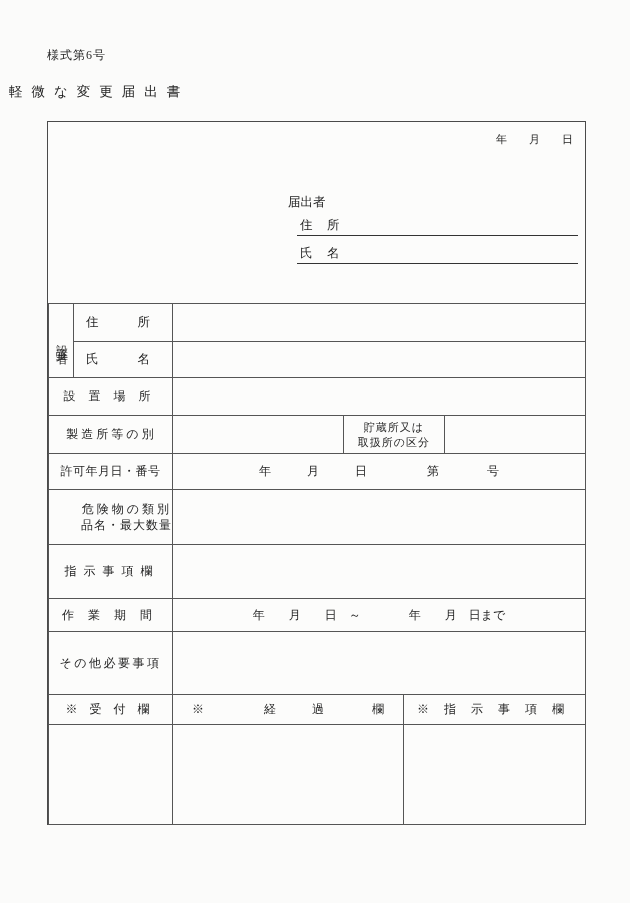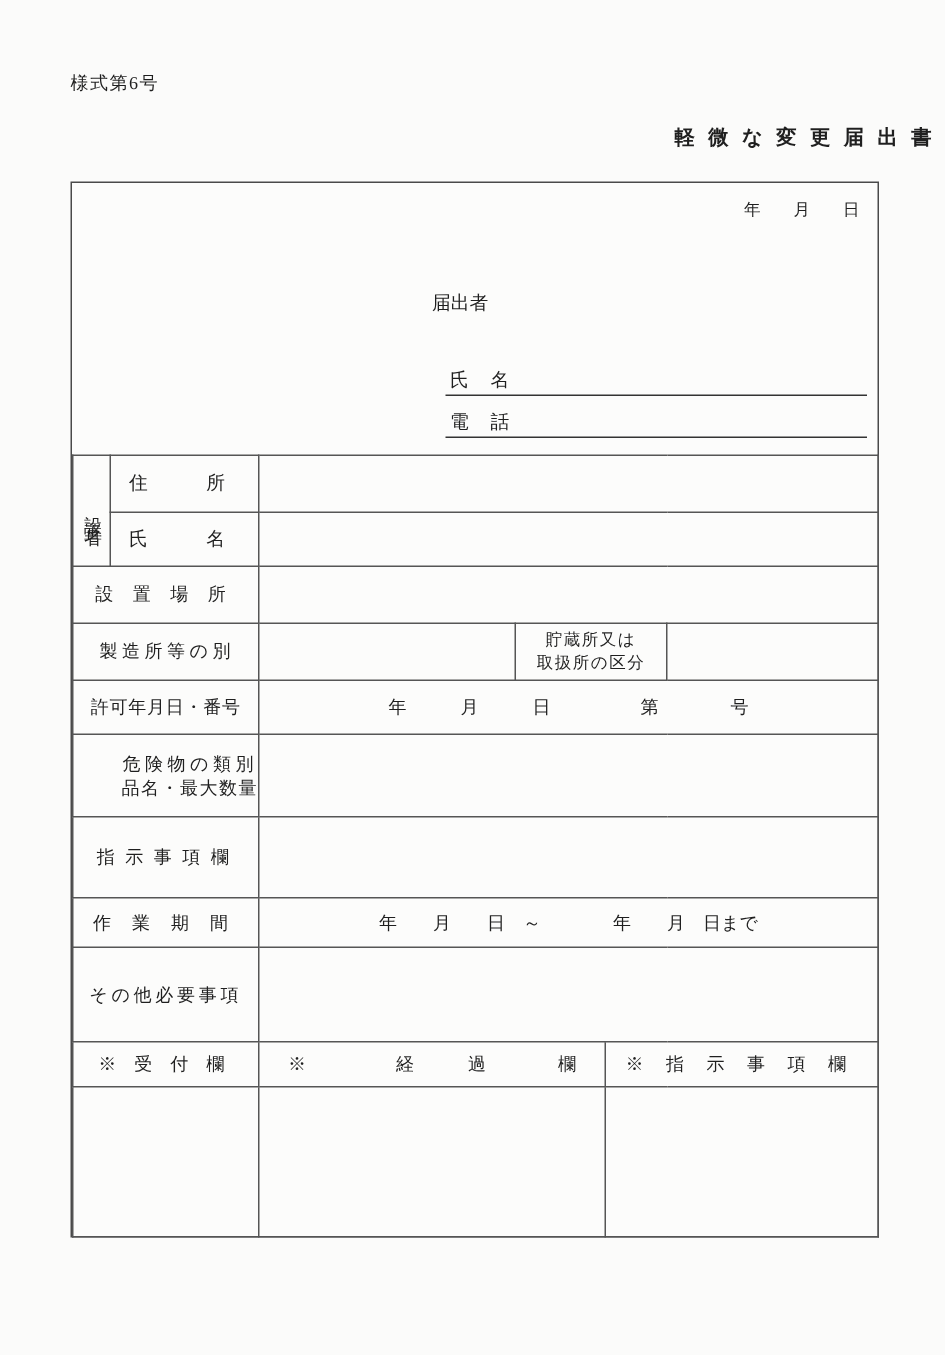--- a/index.html
+++ b/index.html
@@ -10,21 +10,21 @@
     color:#1f1f1f;
     -webkit-font-smoothing:antialiased;
   }
   .page{position:relative;width:630px;height:903px;overflow:hidden;}
   .form-number{
     position:absolute;left:47px;top:47px;
     font-size:12px;letter-spacing:1px;
   }
   .doc-title{
     position:absolute;left:0;top:83px;width:630px;
-    text-align:right;font-size:13.5px;letter-spacing:9px;text-indent:9px;font-weight:bold;
+    text-align:left;font-size:13.5px;letter-spacing:9px;text-indent:9px;
   }
   .form-box{
     position:absolute;left:47px;top:121px;
     width:537px;height:702px;
     border:1px solid #4a4a4a;
     box-sizing:content-box;
     background:#fcfcfb;
   }
   .box-header{position:relative;width:537px;height:181px;}
   .date-line{
@@ -104,25 +104,25 @@
   <div class="form-number">様式第6号</div>
 
   <div class="doc-title">軽微な変更届出書</div>
 
   <div class="form-box">
 
     <div class="box-header">
       <div class="date-line">年　　月　　日</div>
       <div class="notifier-label">届出者</div>
 
+      <div class="field-line fl-address">
+        <span class="flabel">住　所</span>
+      </div>
       <div class="field-line fl-name">
         <span class="flabel">氏　名</span>
-      </div>
-      <div class="field-line fl-phone">
-        <span class="flabel">電　話</span>
       </div>
     </div>
 
     <table class="form-table">
       <colgroup>
         <col class="c1">
           <col class="c2">
           <col class="c3">
         <col class="c4">
           <col class="c5">

